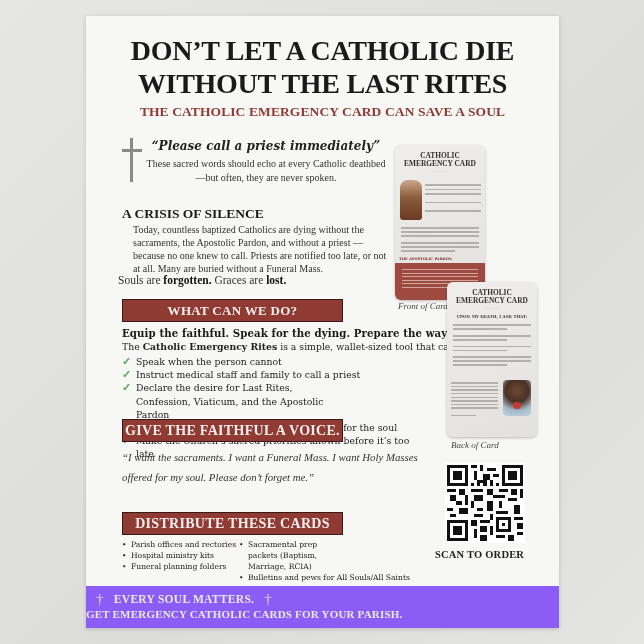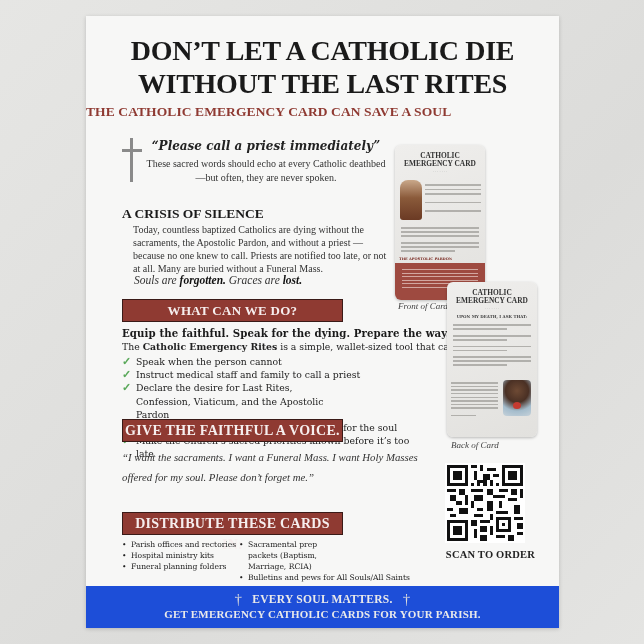--- a/index.html
+++ b/index.html
@@ -16,20 +16,21 @@
     overflow: hidden;
   }
   .title {
     position: absolute; left: 0; right: 0; top: 18px;
     text-align: center;
     font-family: "Liberation Serif", serif; font-weight: bold;
     font-size: 28px; line-height: 33px; color: #1a1a1a; letter-spacing: -0.3px;
   }
   .subtitle {
     position: absolute; left: 0; right: 0; top: 88px;
+    text-align: center;
     font-family: "Liberation Serif", serif; font-weight: bold;
     font-size: 13.5px; color: #8f3a32; letter-spacing: 0.1px;
   }
   .cross {
     position: absolute; left: 36px; top: 122px; width: 20px; height: 44px;
   }
   .cross .v { position: absolute; left: 8px; top: 0; width: 3px; height: 44px; background: #8a8a8a; }
   .cross .h { position: absolute; left: 0; top: 11px; width: 20px; height: 3px; background: #8a8a8a; }
   .quote-title {
     position: absolute; left: 60px; width: 240px; top: 123px;
@@ -43,22 +44,22 @@
   }
   .h-crisis {
     position: absolute; left: 36px; top: 190px;
     font-family: Liberation Serif, serif; font-weight: bold; font-size: 13.5px; color: #1a1a1a;
   }
   .crisis-body {
     position: absolute; left: 47px; top: 207px; width: 260px;
     font-family: "Liberation Serif", serif; font-size: 10px; line-height: 13px; color: #333;
   }
   .souls-line {
-    position: absolute; left: 48px; top: 258px;
-    font-family: "Liberation Serif", serif; font-style: italic; font-size: 11.5px; color: #333;
+    position: absolute; left: 32px; top: 258px;
+    font-family: "Liberation Serif", serif; font-size: 11.5px; color: #333;
   }
   .souls-line b { font-weight: bold; color: #111; }
   .banner {
     position: absolute; left: 36px; height: 23px; width: 221px;
     background: #8f3a32; border: 1px solid #3a1a17;
     color: #f6eeee; text-align: center;
     font-family: "Liberation Serif", serif; font-weight: bold;
     font-size: 13px; line-height: 21px; letter-spacing: 0.3px;
   }
   .banner.b1 { top: 283px; }
@@ -140,26 +141,26 @@
     position: absolute; font-family: "Liberation Serif", serif; font-style: italic; font-size: 9px; color: #444;
   }
   .card-caption.front-cap { left: 312px; top: 285px; }
   .card-caption.back-cap { left: 365px; top: 424px; }
   .qr {
     position: absolute; left: 359px; top: 447px; width: 80px; height: 80px;
     background: #fff; padding: 2px;
   }
   .qr svg { width: 76px; height: 76px; display: block; }
   .scan {
-    position: absolute; left: 349px; top: 533px; width: 100px; text-align: right;
+    position: absolute; left: 349px; top: 533px; width: 100px; text-align: left;
     font-family: "Liberation Serif", serif; font-weight: bold; font-size: 10.5px; color: #222; letter-spacing: 0.2px;
   }
   .footer {
     position: absolute; left: 0; right: 0; bottom: 0; height: 42px;
-    background: #1d4ed8; color: #eaeaea; text-align: center;
+    background: #8b5cf6; color: #eaeaea; text-align: left;
     font-family: "Liberation Serif", serif; font-weight: bold;
   }
   .footer .l1 { margin-top: 5px; font-size: 11.5px; line-height: 16px; letter-spacing: 0.3px; }
   .footer .l1 .dag { font-weight: normal; font-size: 15px; color: #ddd; margin: 0 10px; vertical-align: -1px; }
   .footer .l2 { font-size: 11px; line-height: 14px; letter-spacing: 0.2px; }
 </style>
 </head>
 <body>
 
 <div class="paper">

